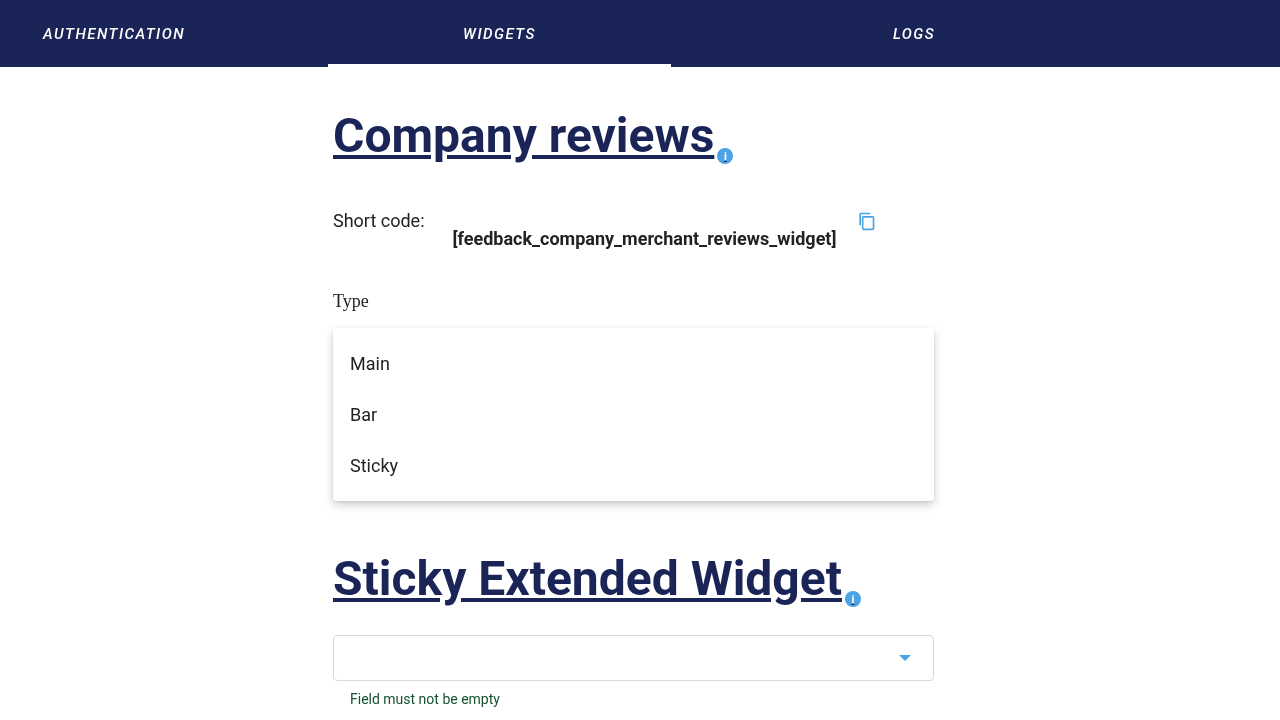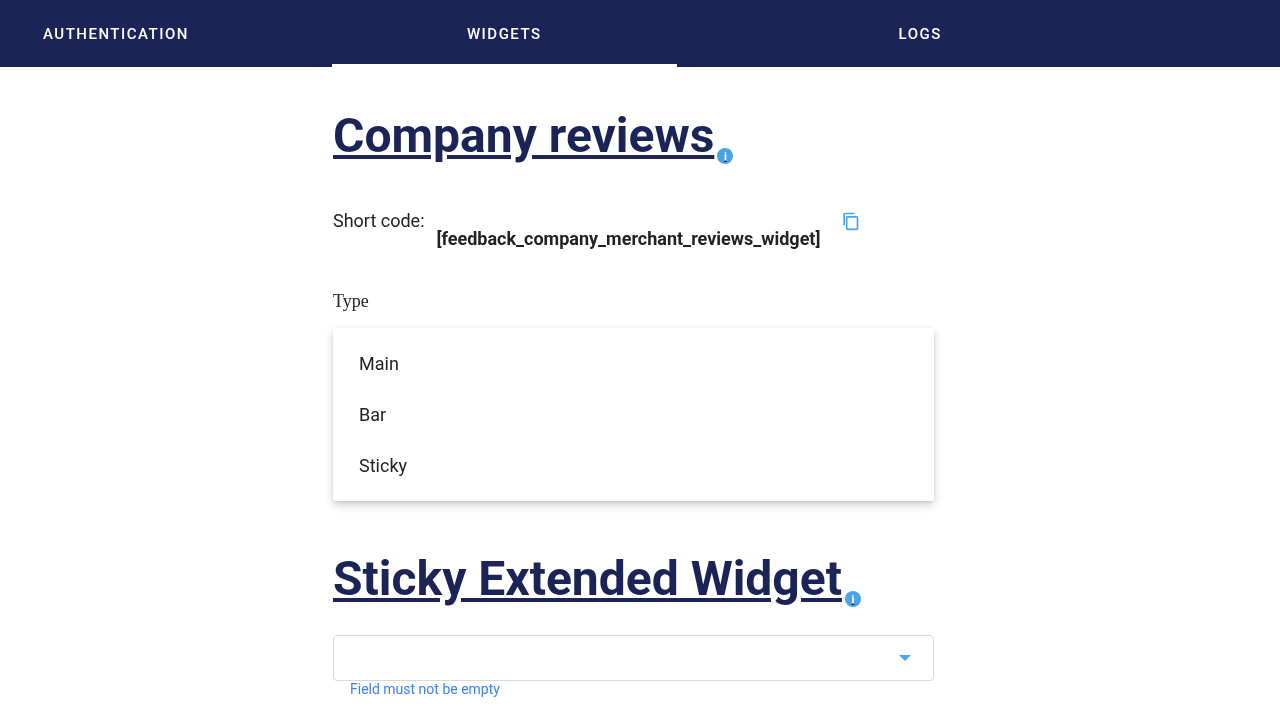--- a/index.html
+++ b/index.html
@@ -25,20 +25,21 @@
   letter-spacing: 1.5px;
   font-size: 15px;
   font-weight: 500;
   padding: 0 30px;
   height: 67px;
   display: flex;
   align-items: center;
   cursor: pointer;
   position: relative;
   text-align: center;
+  font-style: italic;
 }
 .topnav-item.n1 { margin-left: 13px; }
 .topnav-item.n2 { margin-left: 180px; }
 .topnav-item.n3 { margin-left: 218px; }
 .topnav-item.n4 { margin-left: 297px; }
 .topnav-item.active::after {
   content: "";
   position: absolute;
   bottom: 0;
   left: -105px;
@@ -77,21 +78,21 @@
   content: "i";
 }
 .shortcode-row {
   display: flex;
   align-items: center;
   font-size: 18px;
   color: #222;
   margin-bottom: 42px;
 }
 .shortcode-label {
-  margin-right: 12px;
+  margin-right: 28px;
 }
 .shortcode-value {
   font-weight: 700;
   margin-top: 36px;
 }
 .copy-icon {
   margin-left: 20px;
   cursor: pointer;
   display: inline-flex;
 }
@@ -118,21 +119,21 @@
   top: 8px;
   left: 0;
   right: 0;
   background: #fff;
   box-shadow: 0 4px 10px rgba(0,0,0,0.18), 0 1px 3px rgba(0,0,0,0.10);
   border-radius: 3px;
   z-index: 10;
   padding: 10px 0;
 }
 .dropdown-option {
-  padding: 15px 26px;
+  padding: 15px 17px;
   font-size: 18px;
   color: #222;
   cursor: pointer;
 }
 .dropdown-spacer {
   height: 180px;
 }
 .section2 {
   margin-top: 28px;
 }
@@ -149,23 +150,23 @@
   margin-top: 8px;
 }
 .caret-down {
   width: 0;
   height: 0;
   border-left: 6px solid transparent;
   border-right: 6px solid transparent;
   border-top: 6px solid #4ba3e3;
 }
 .error-msg {
-  color: #3b82f6;
+  color: #14532d;
   font-size: 14px;
-  margin-top: 0;
+  margin-top: 10px;
   margin-left: 17px;
 }
 .save-wrap {
   display: flex;
   justify-content: center;
   margin-top: 26px;
 }
 .save-btn {
   background: #5dc399;
   color: #fff;

